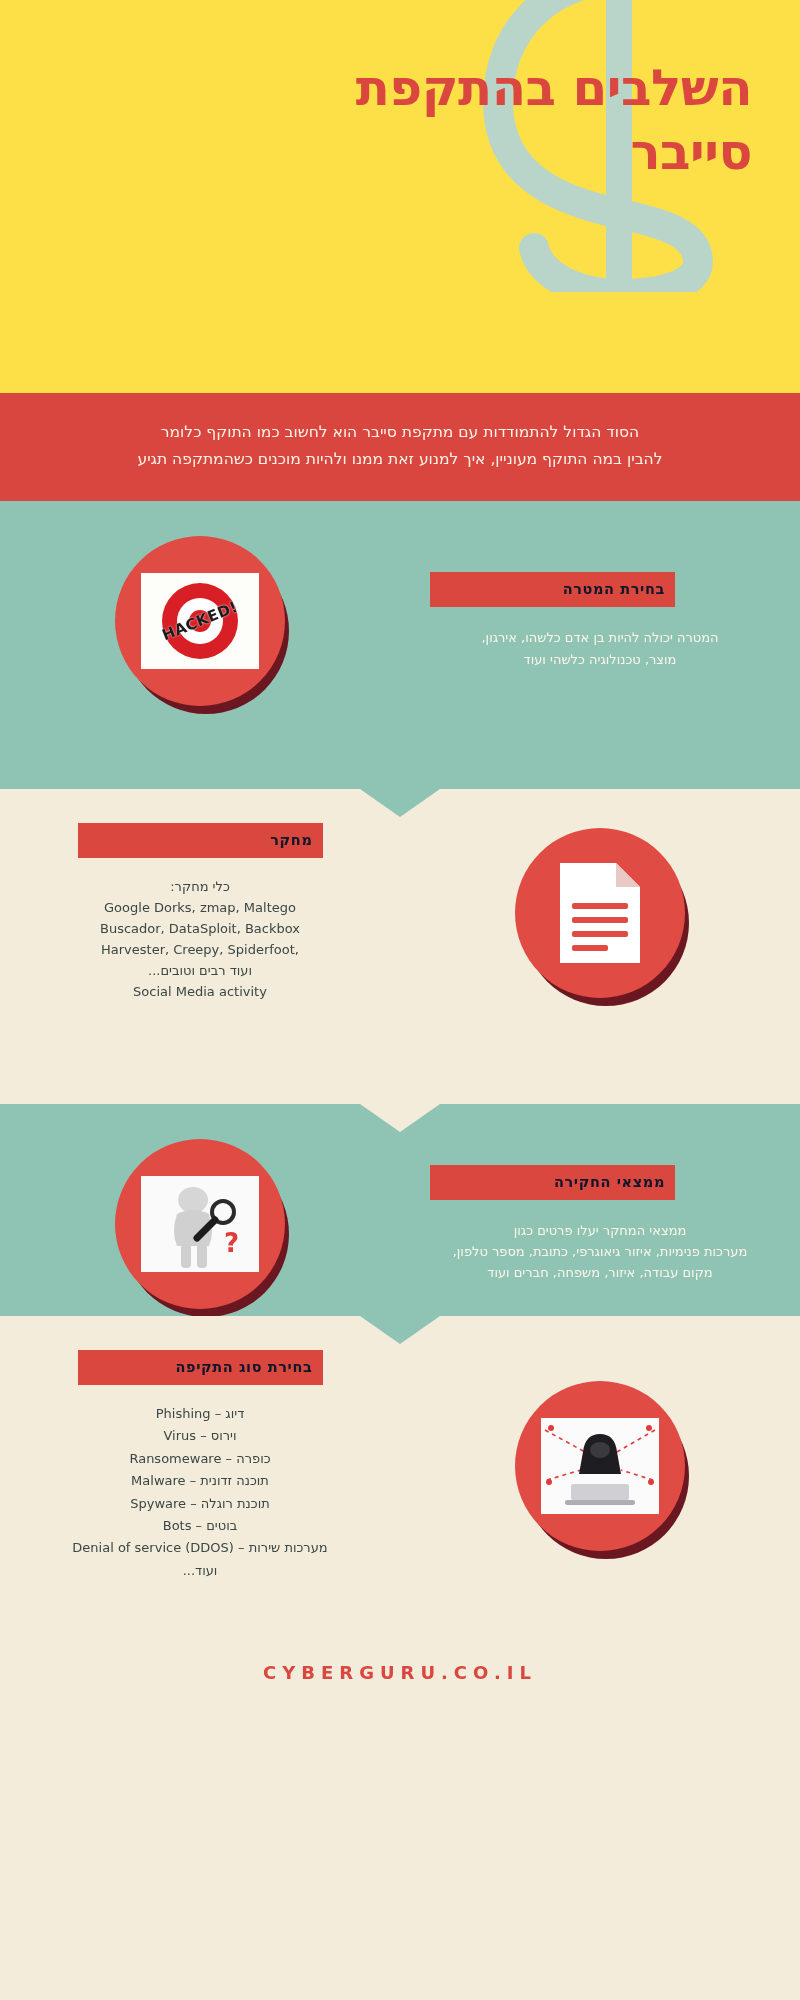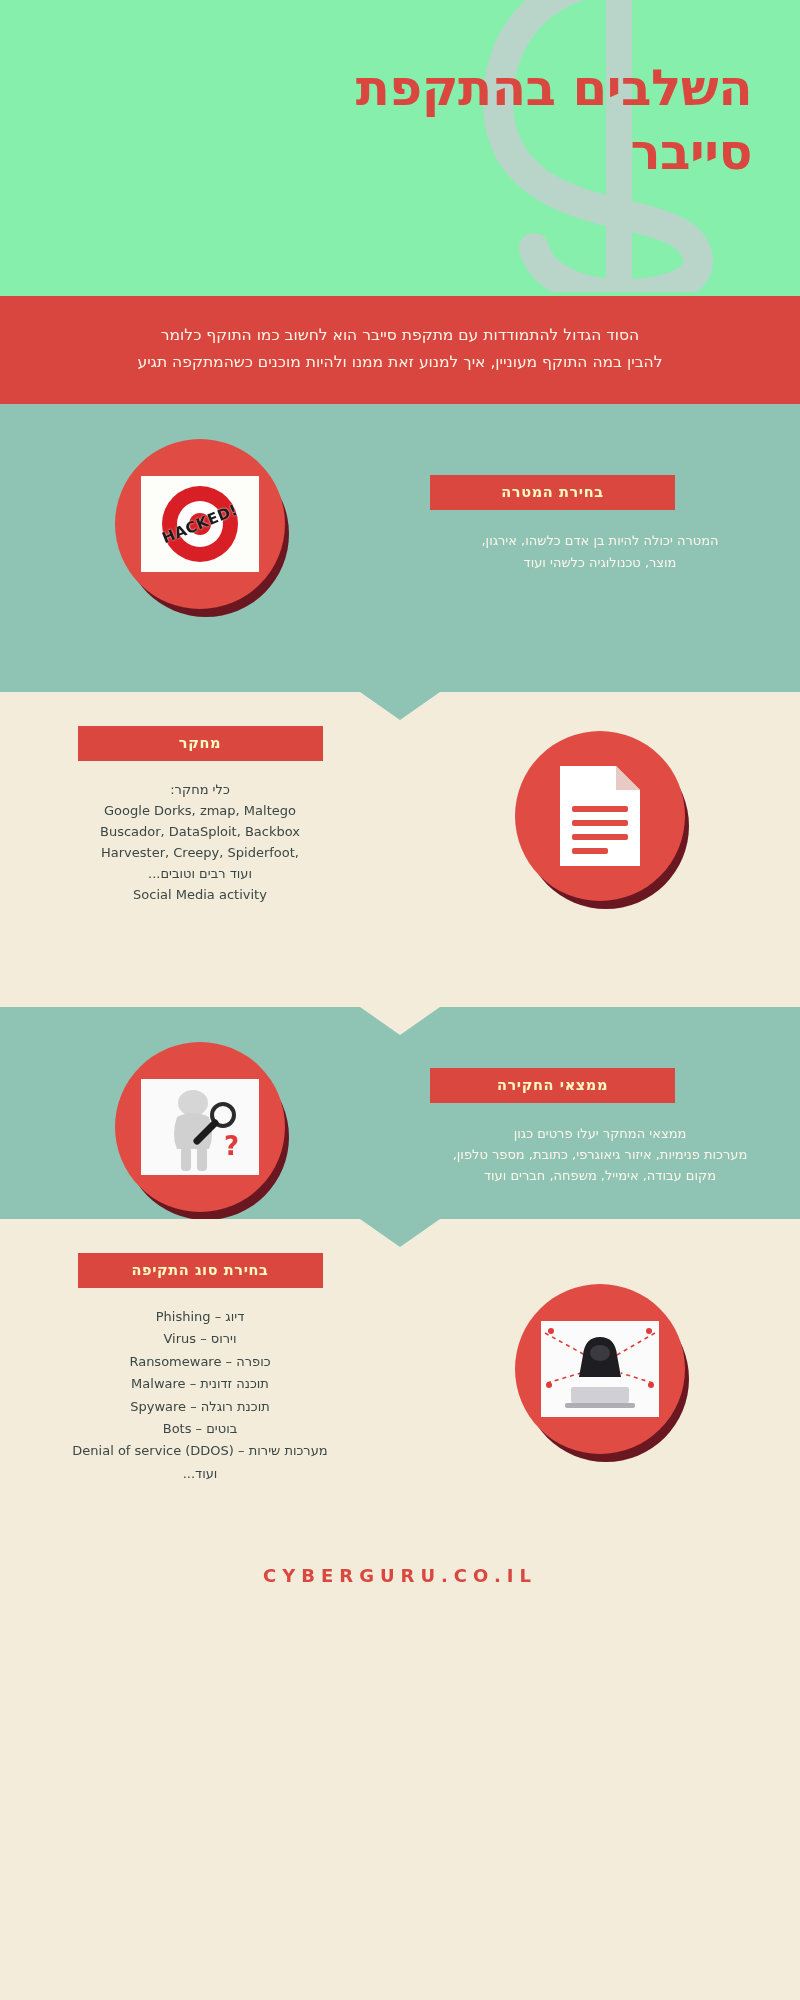--- a/index.html
+++ b/index.html
@@ -8,21 +8,21 @@
   body {
     width:800px; height:2000px;
     background:#f3ecda;
     font-family:"DejaVu Sans","Liberation Sans",sans-serif;
     overflow:hidden; position:relative;
   }
   .page { position:relative; width:800px; height:2000px; overflow:hidden; }
 
   
   .header {
-    position:relative; height:296px; background:#86efac; overflow:hidden;
+    position:relative; height:393px; background:#fde047; overflow:hidden;
   }
   .dollar-graphic {
     position:absolute; right:30px; top:-38px;
     width:300px; height:330px; z-index:0; opacity:1;
   }
   .header-title {
     position:absolute; right:48px; top:56px; left:48px; z-index:2;
     color:#d9473f; font-size:50px; font-weight:bold; line-height:1.28;
     text-align:right; letter-spacing:-0.5px;
   }
@@ -45,22 +45,22 @@
   .notch-teal { border-left:40px solid transparent; border-right:40px solid transparent;
                 border-top:28px solid #8fc4b4; width:0; height:0; }
   .notch-cream { border-left:40px solid transparent; border-right:40px solid transparent;
                  border-top:28px solid #f3ecda; width:0; height:0; }
 
   .row { display:flex; align-items:center; min-height:240px; padding:34px 0; }
   .col-text { width:50%; padding:0 30px; }
   .col-art  { width:50%; display:flex; align-items:center; justify-content:center; }
 
   .step-title {
-    background:#d9473f; color:#fef9c3; font-size:14.5px; font-weight:bold;
-    letter-spacing:0.6px; text-align:center; padding:8px 10px;
+    background:#d9473f; color:#0f172a; font-size:14.5px; font-weight:bold;
+    letter-spacing:0.6px; padding:8px 10px;
     width:245px; line-height:1.3;
   }
   .title-left  { margin:0 auto 0 0; }
   .title-center{ margin:0 auto; }
 
   .step-body {
     color:#fdf6ea; font-size:13px; line-height:1.65; text-align:center;
     margin-top:20px; padding:0 4px;
   }
 
@@ -183,21 +183,21 @@
     <div class="notch notch-cream"></div>
   </div>
 
   <div class="sec sec-teal" style="height:212px;">
     <div class="row">
       <div class="col-text">
         <div class="step-title title-left">ממצאי החקירה</div>
         <div class="step-body">
           <span class="findings-line">ממצאי המחקר יעלו פרטים כגון</span>
           <span class="findings-line">מערכות פנימיות, איזור גיאוגרפי, כתובת, מספר טלפון,</span>
-          <span class="findings-line">מקום עבודה, אימייל, משפחה, חברים ועוד</span>
+          <span class="findings-line">מקום עבודה, איזור, משפחה, חברים ועוד</span>
         </div>
       </div>
       <div class="col-art">
         <div class="circle">
           <div class="inner-img" style="background:#f4f4f4;">
             <svg viewBox="0 0 118 96" width="118" height="96" xmlns="http://www.w3.org/2000/svg">
               <rect width="118" height="96" fill="#fafafa"></rect>
               <ellipse cx="52" cy="24" rx="15" ry="13" fill="#d6d6d6"></ellipse>
               <path d="M36 38 q16 -8 32 0 q6 18 0 32 h-32 q-6 -14 0 -32z" fill="#d0d0d0"></path>
               <rect x="40" y="68" width="10" height="24" rx="4" fill="#cfcfcf"></rect>

